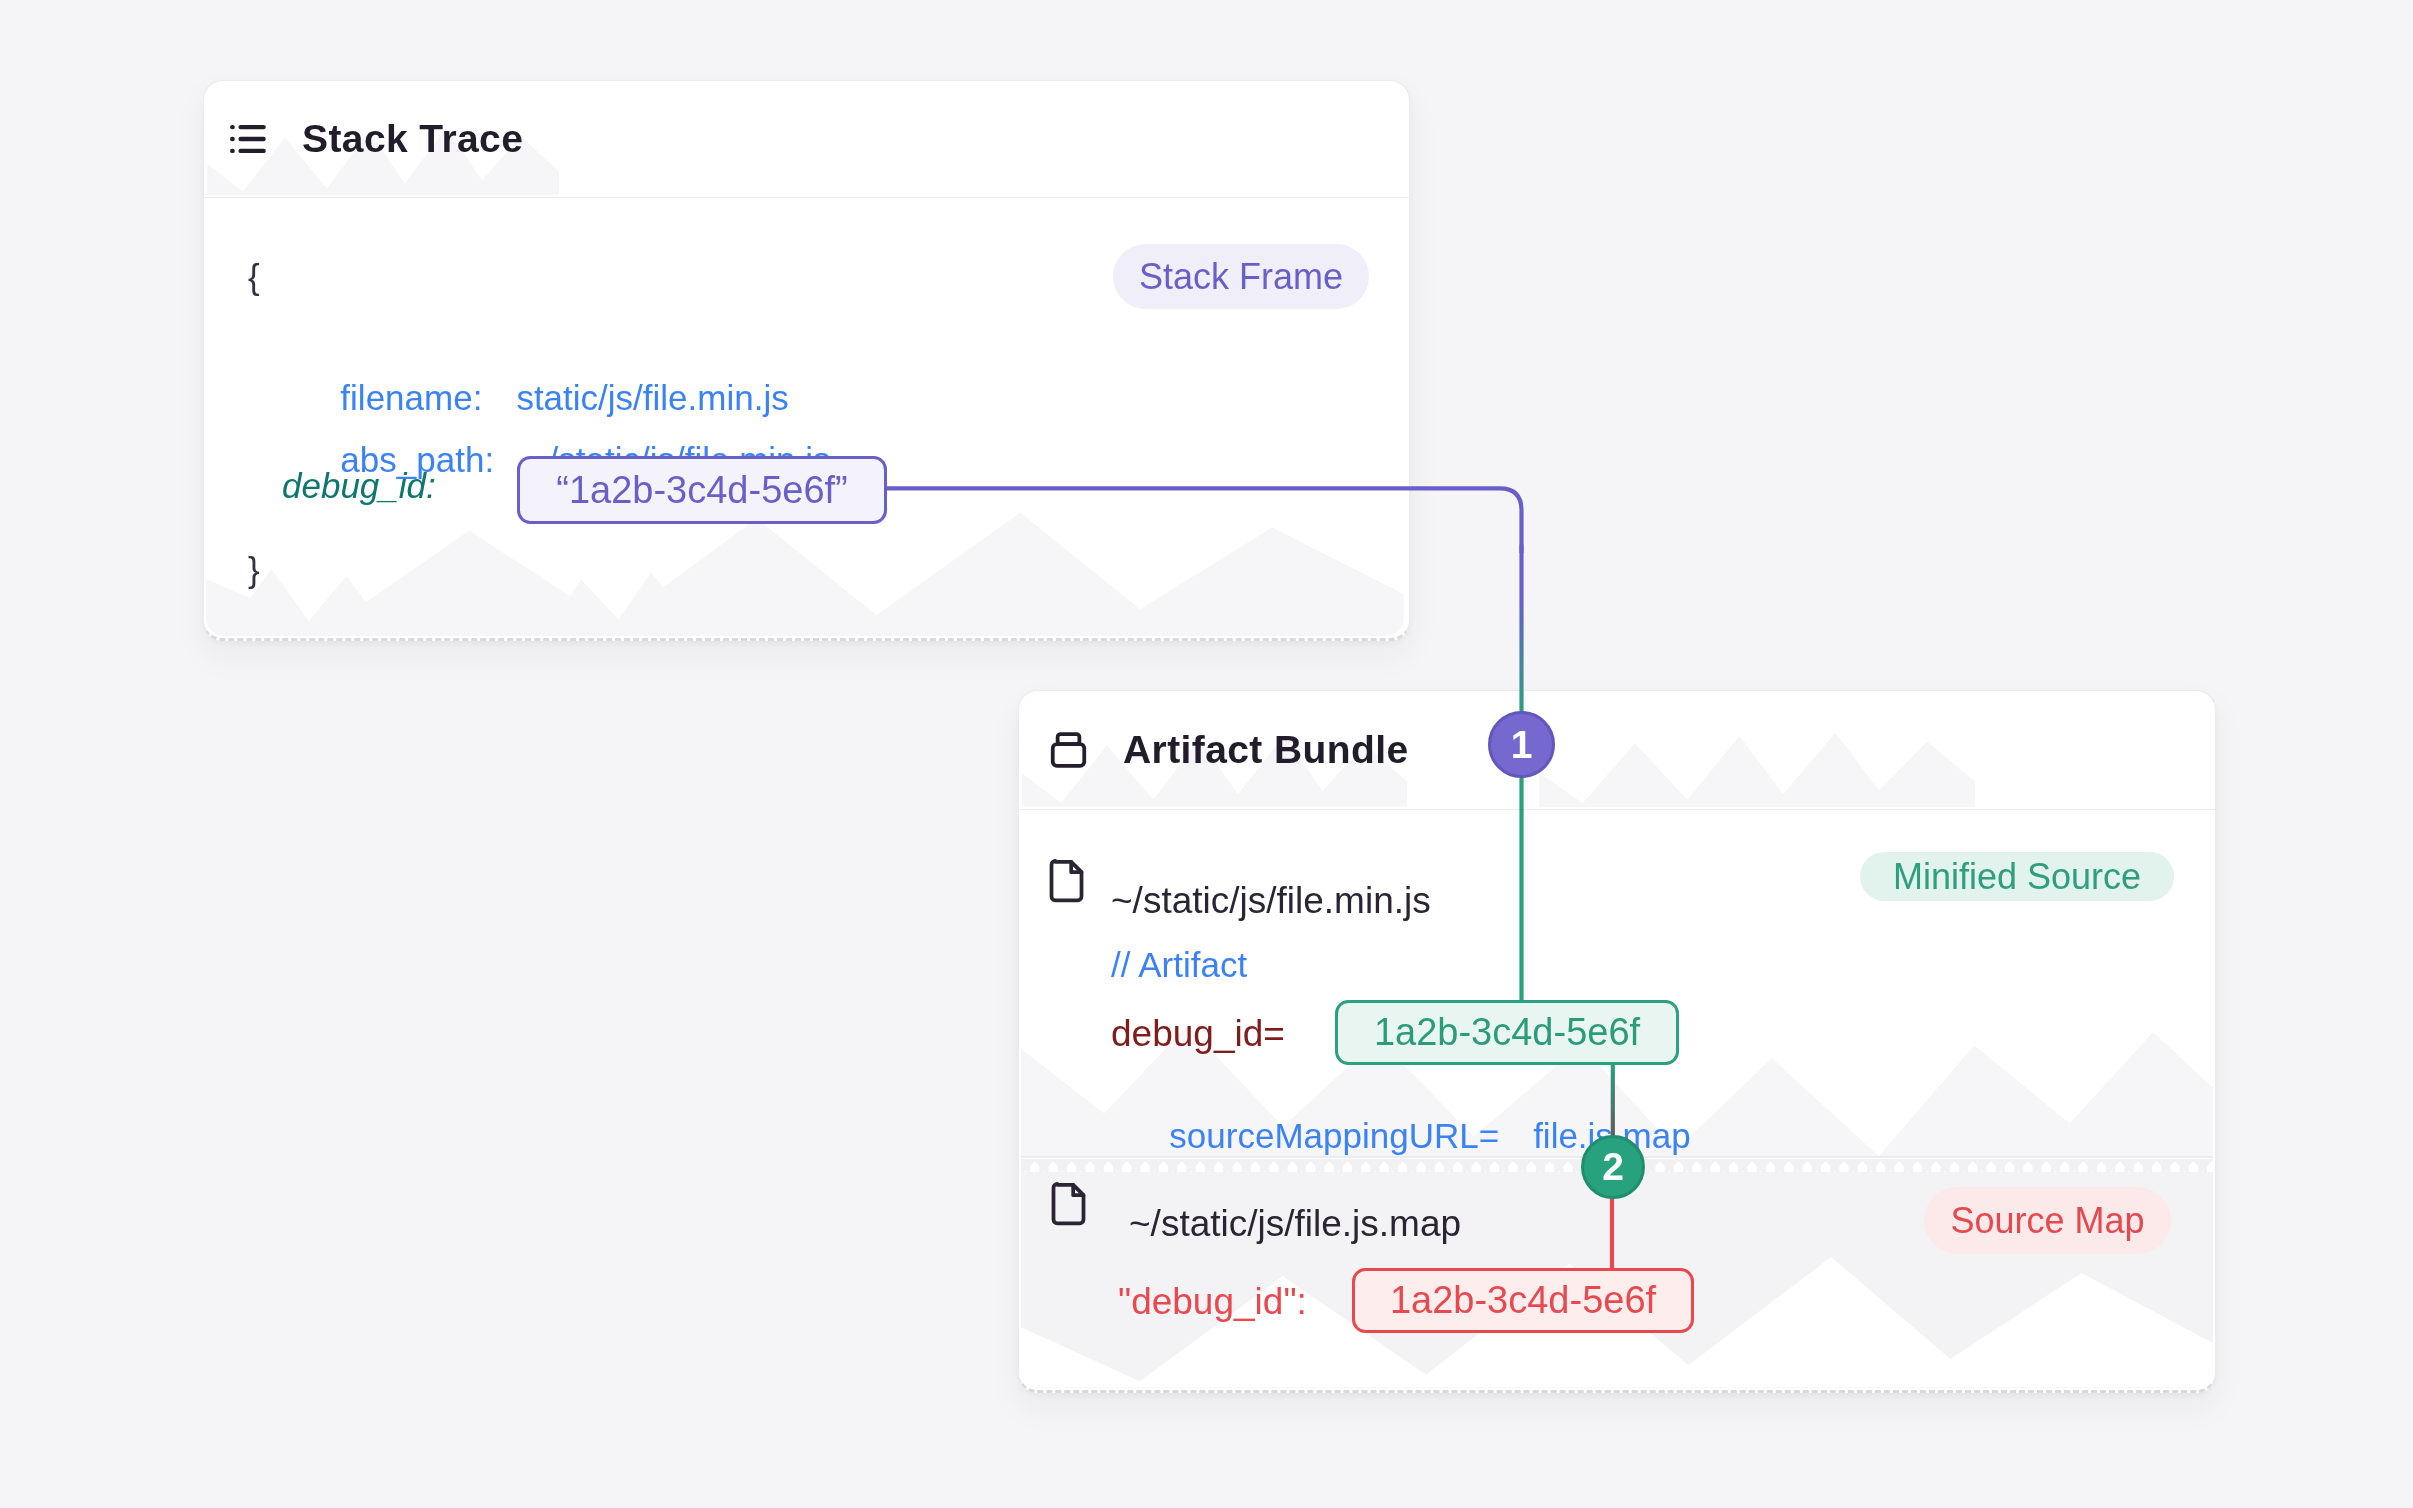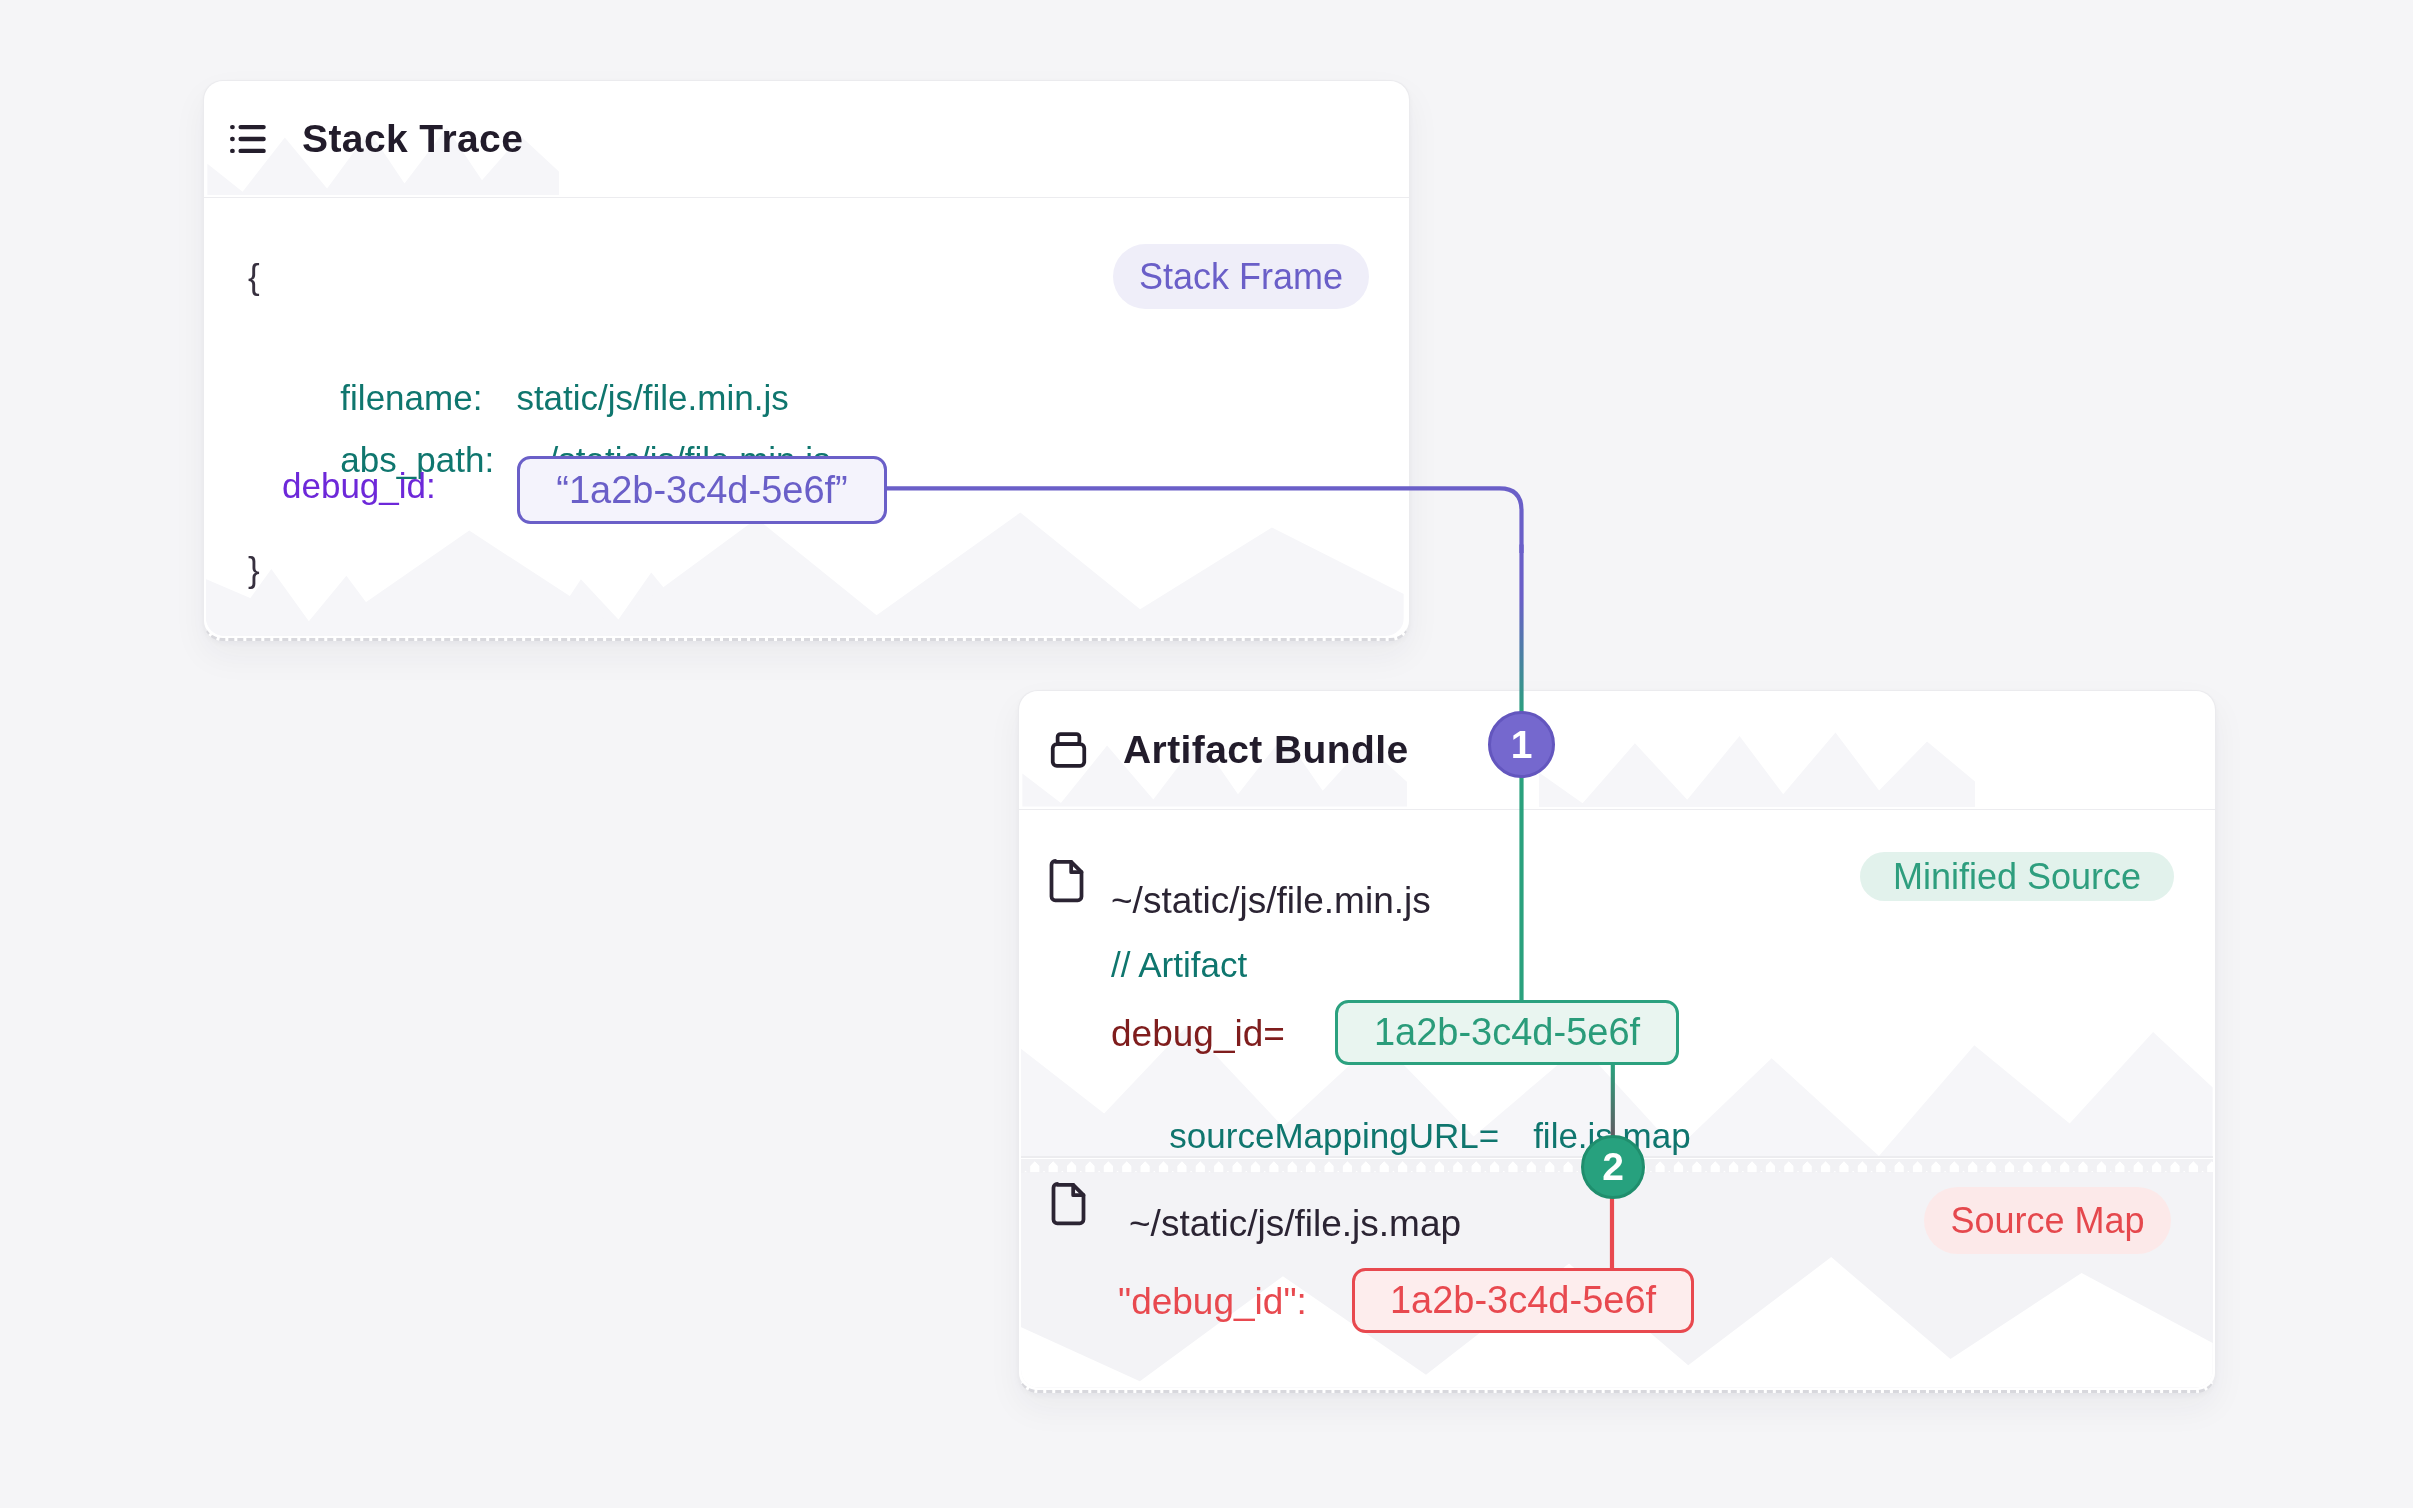--- a/index.html
+++ b/index.html
@@ -19,24 +19,24 @@
     box-shadow:0 2.5px 5px rgba(40,30,65,0.03),0 15px 34px rgba(40,30,65,0.05);
   }
   .card-header{
     position:absolute;left:0;right:0;top:0;
     display:flex;align-items:center;gap:32px;
     border-bottom:1.7px solid #ececef;
   }
   .card-title{font-size:39px;font-weight:bold;color:#221c2b;letter-spacing:0.4px;}
 
   
-  .code{font-size:35px;color:#0f766e;white-space:pre;}
+  .code{font-size:35px;color:#3b82f6;white-space:pre;}
   .code .val{margin-left:34px;}
   .dark{color:#37303f;}
-  .purple{color:#6d28d9;}
+  .purple{color:#0f766e;font-style:italic;}
   .teal{color:#7f1d1d;}
   .red{color:#e8494f;}
   .path-text{font-size:37px;color:#2b2433;}
 
   
   .vbox{
     position:absolute;box-sizing:border-box;border-radius:13.4px;
     display:flex;align-items:center;justify-content:center;
     font-size:38px;z-index:6;
   }

